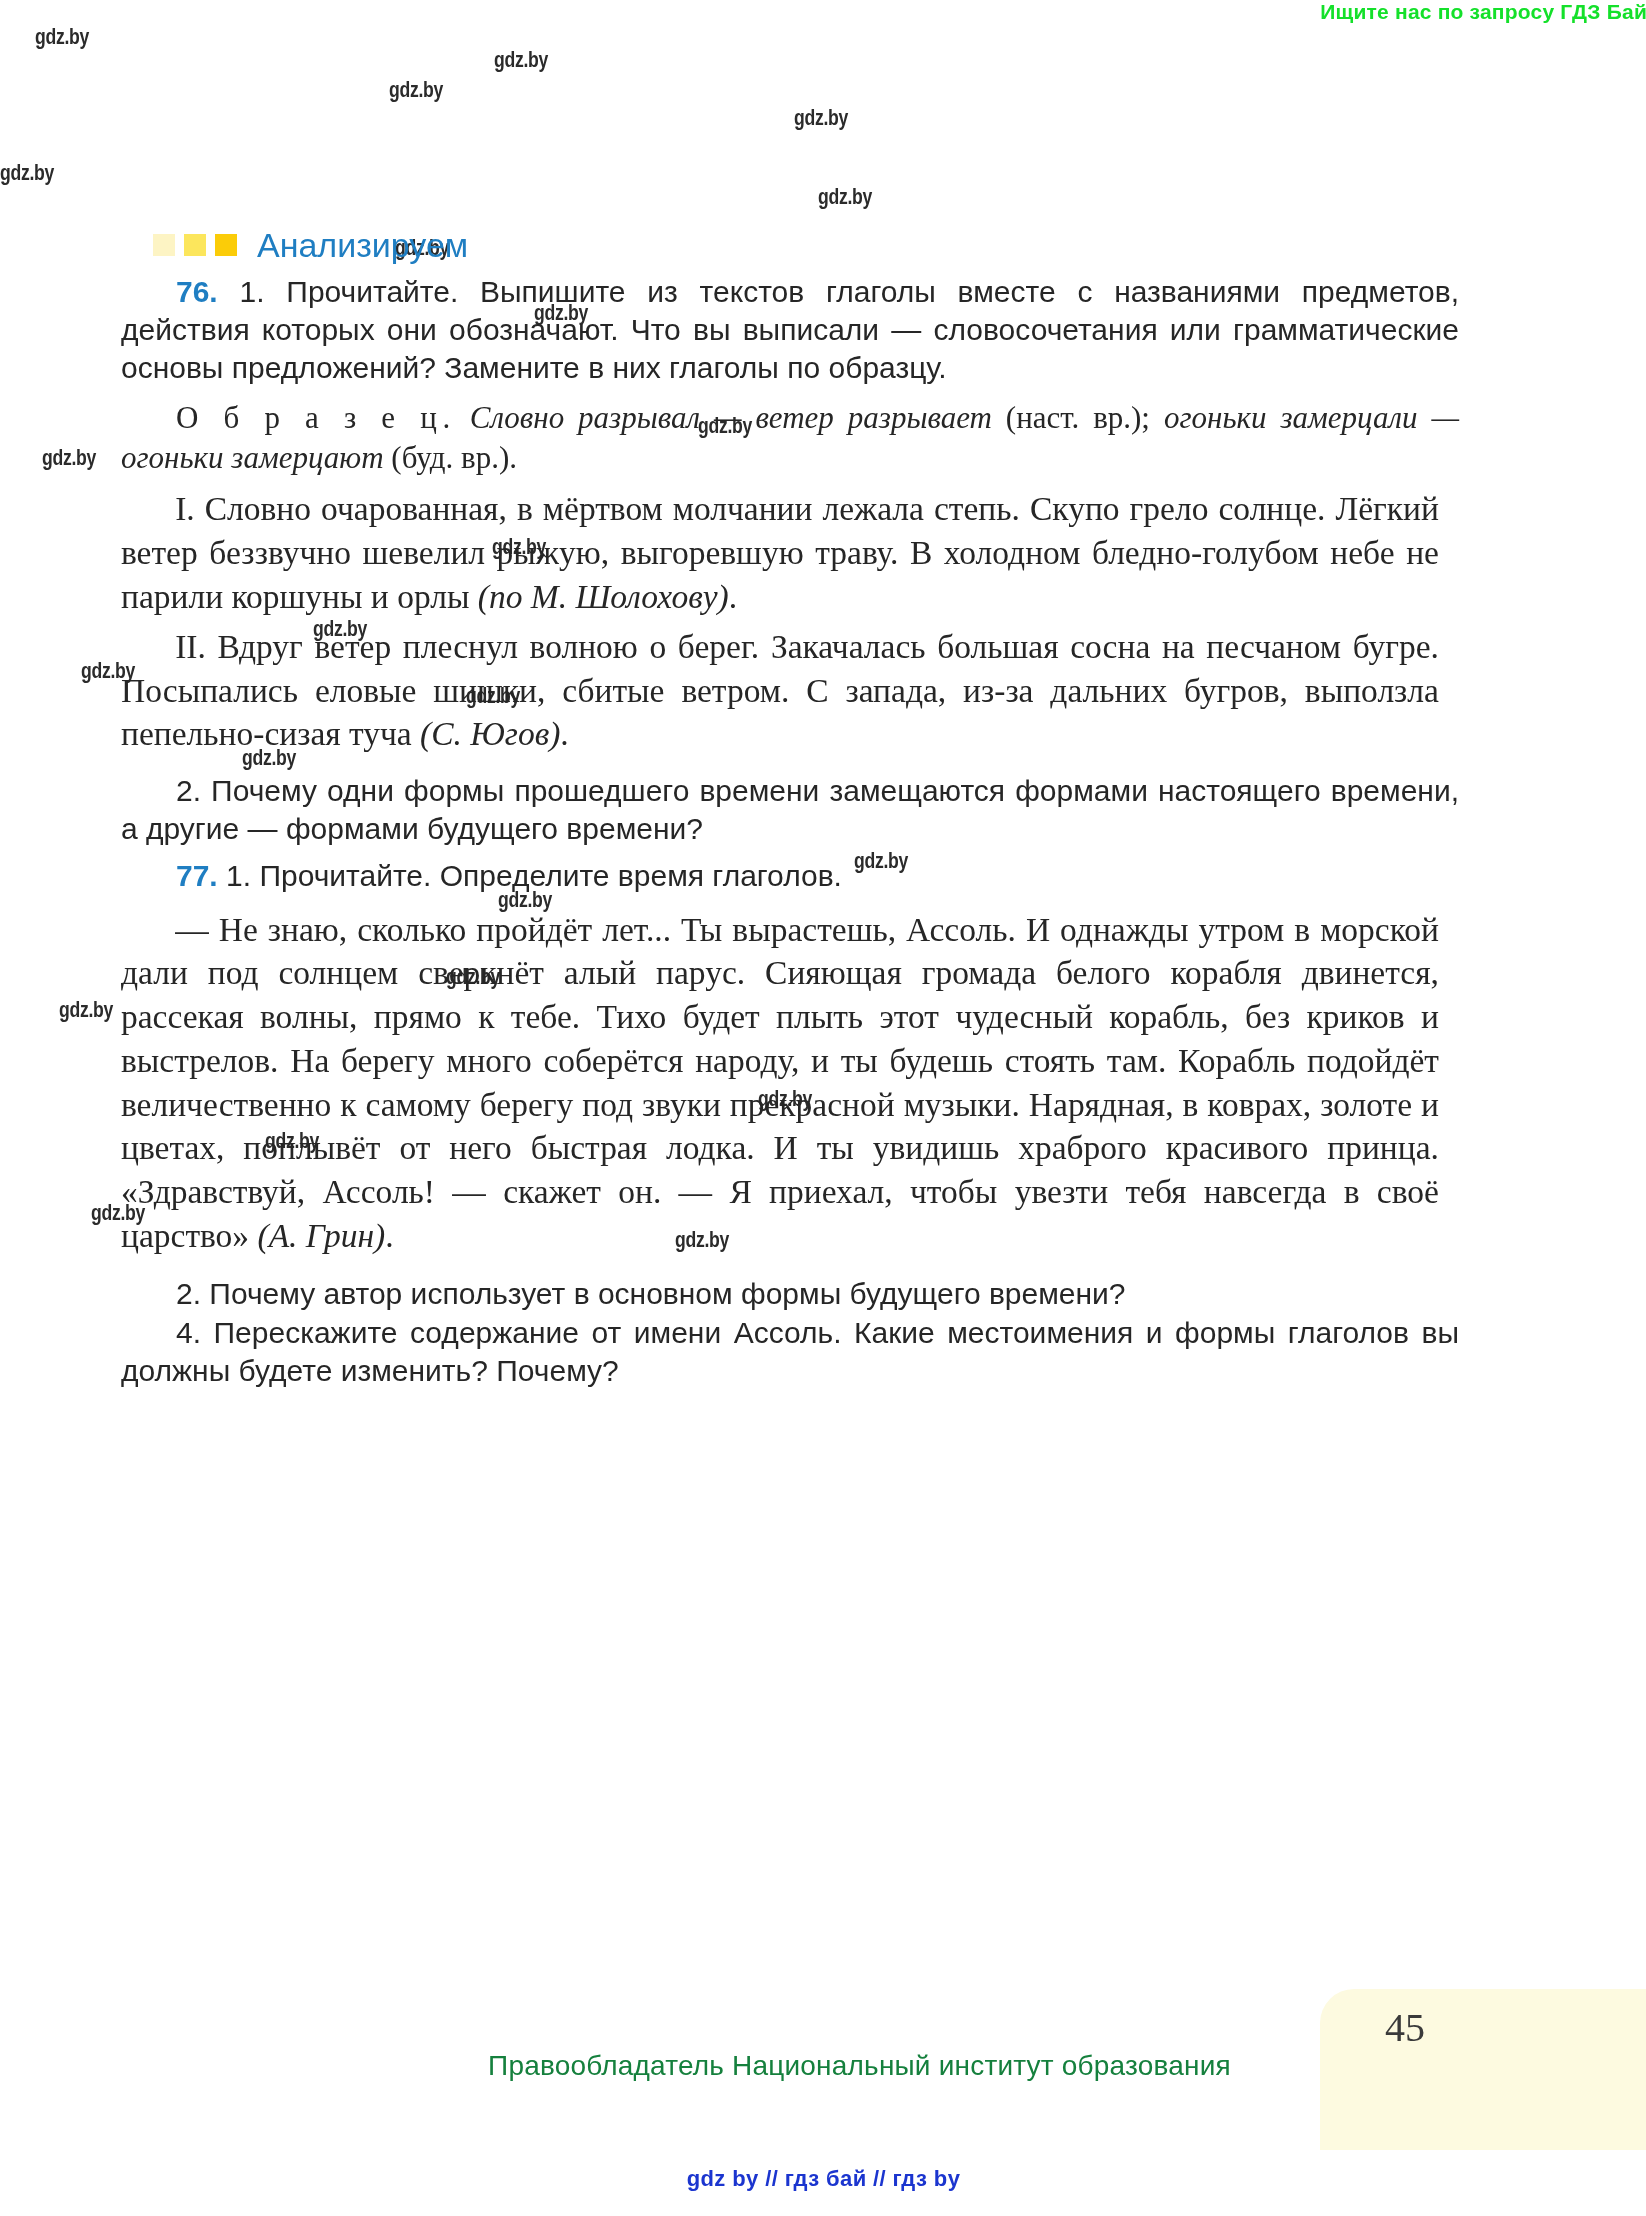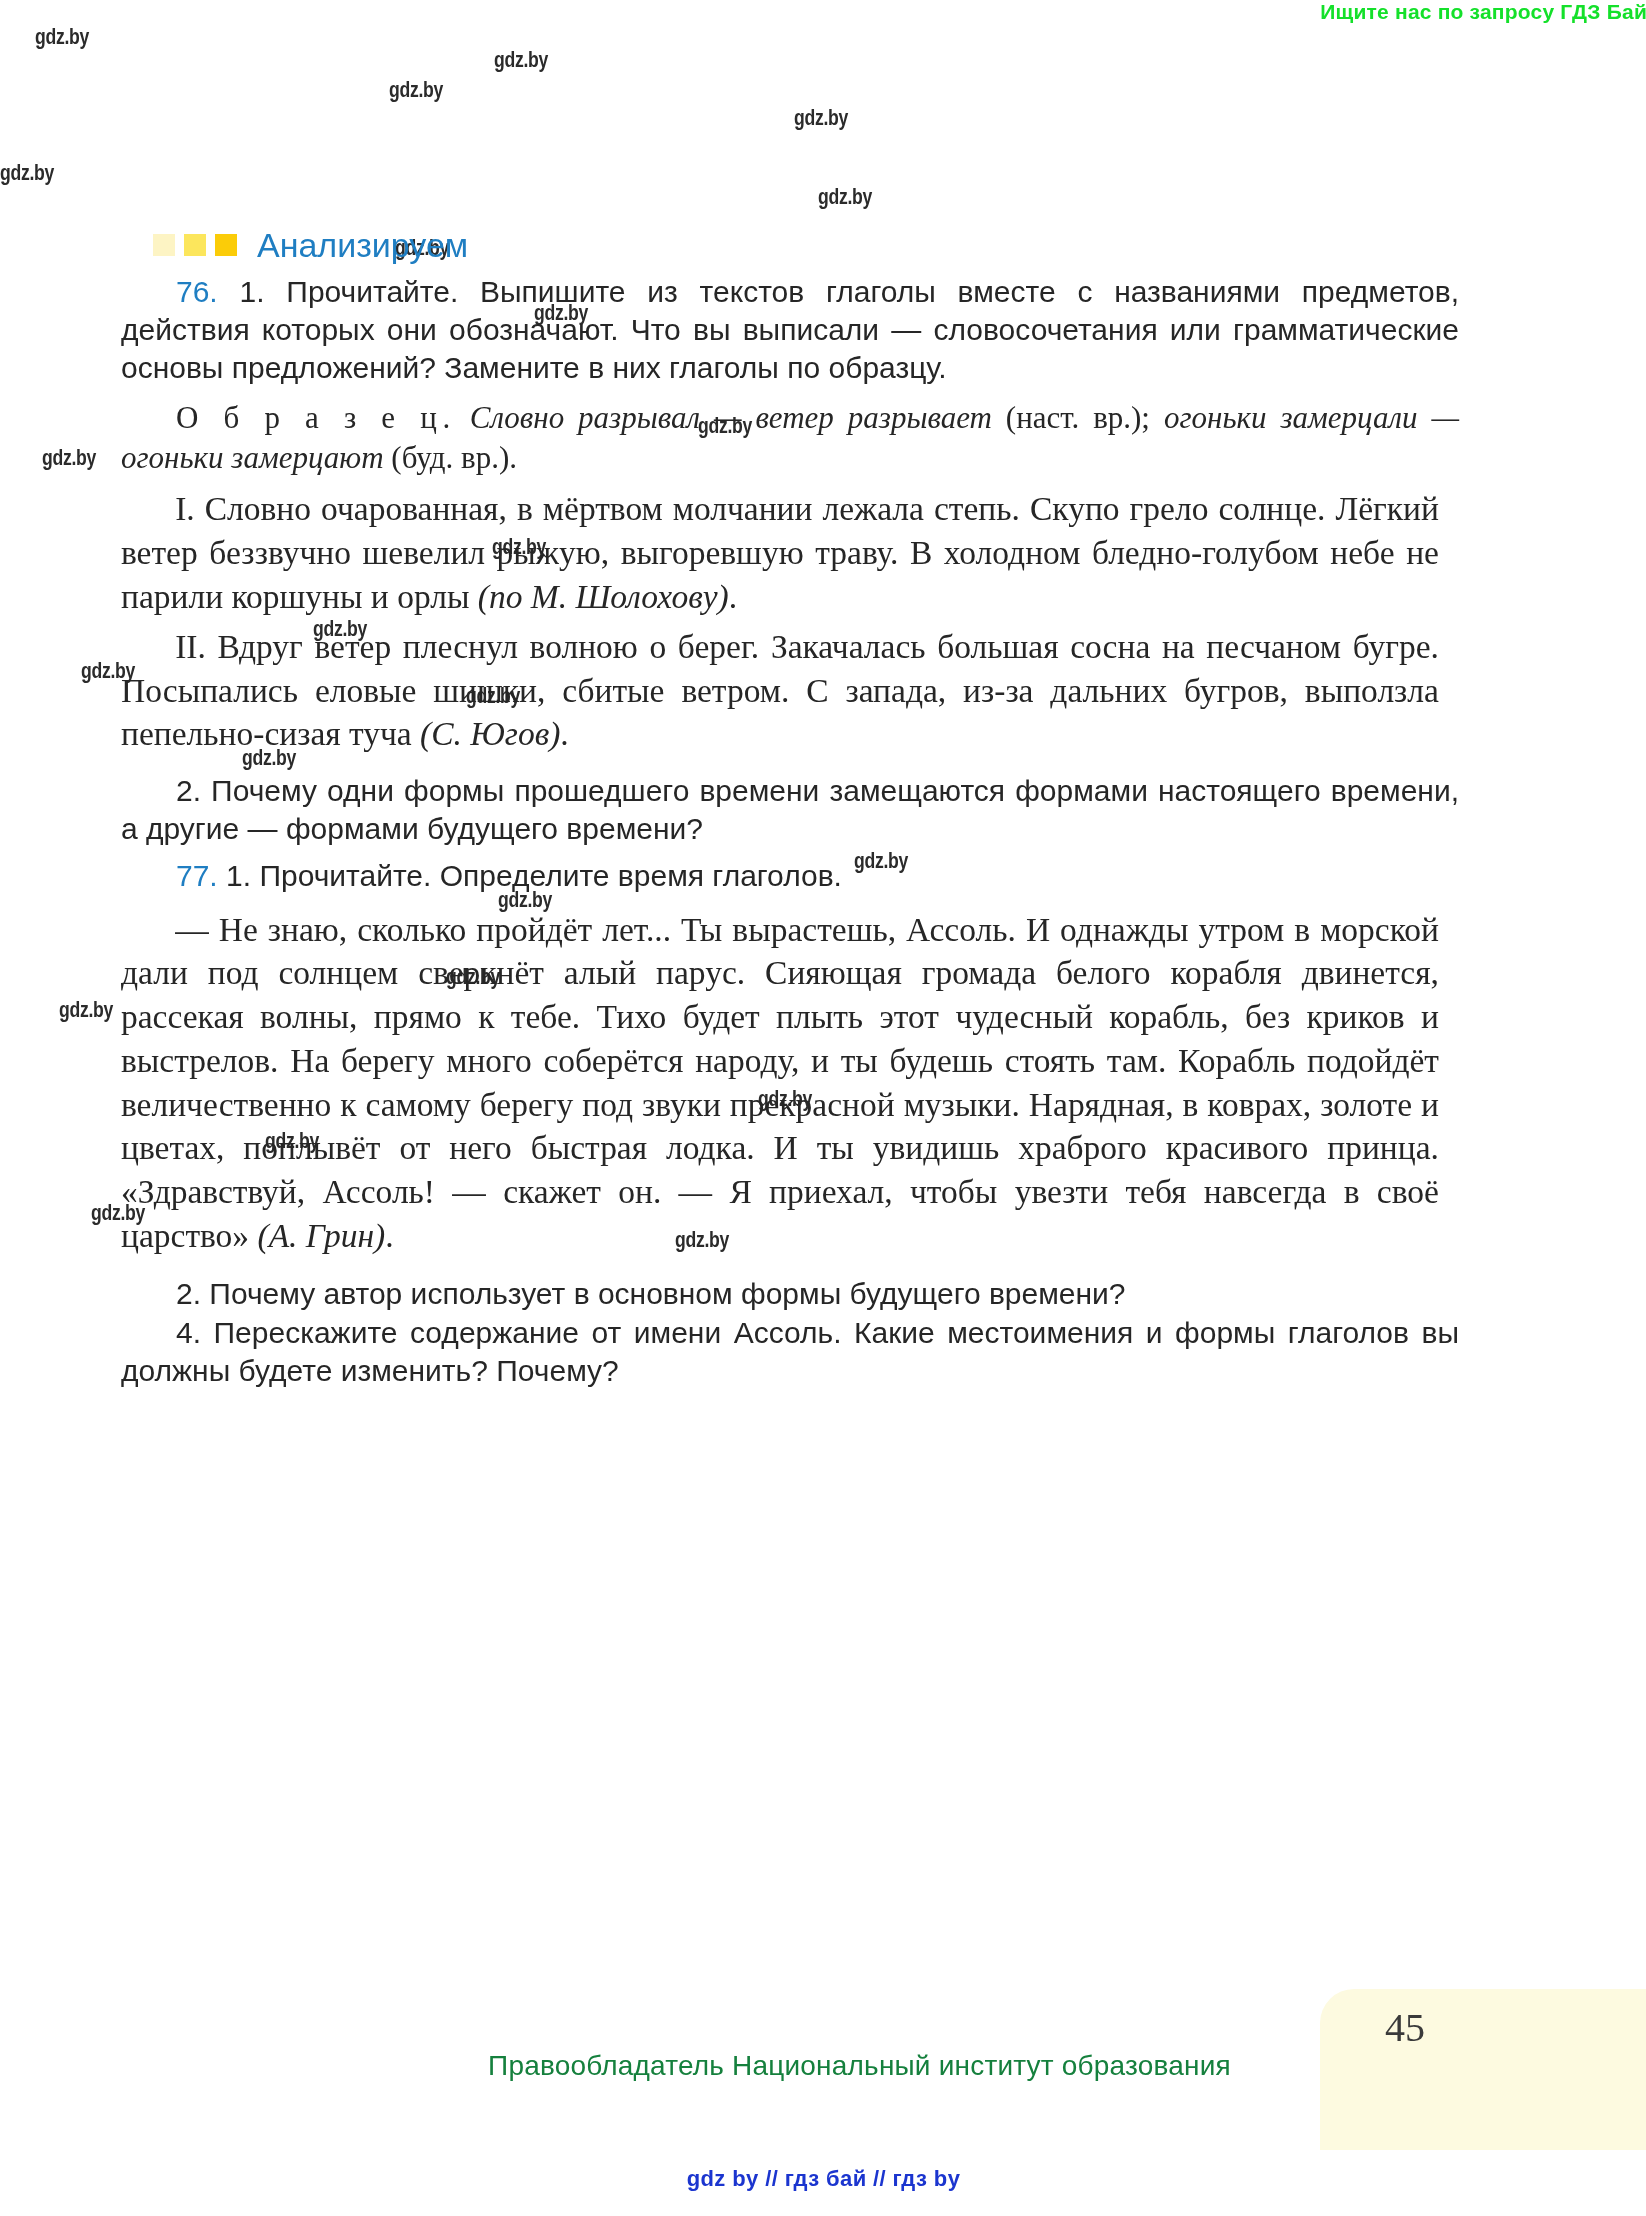--- a/index.html
+++ b/index.html
@@ -82,21 +82,21 @@
     font-family: "Liberation Sans", sans-serif;
     font-size: 30px;
     line-height: 1.265;
     color: #262626;
     text-align: justify;
     margin: 0 0 1.6px 0;
   }
   .task.indent { text-indent: 55px; }
   .exno {
     color: #1f7ec2;
-    font-weight: 400;
+    font-weight: 700;
   }
 
   
   .sample {
     font-family: "Liberation Serif", serif;
     font-size: 31px;
     line-height: 1.28;
     color: #262626;
     text-align: justify;
     text-indent: 55px;

